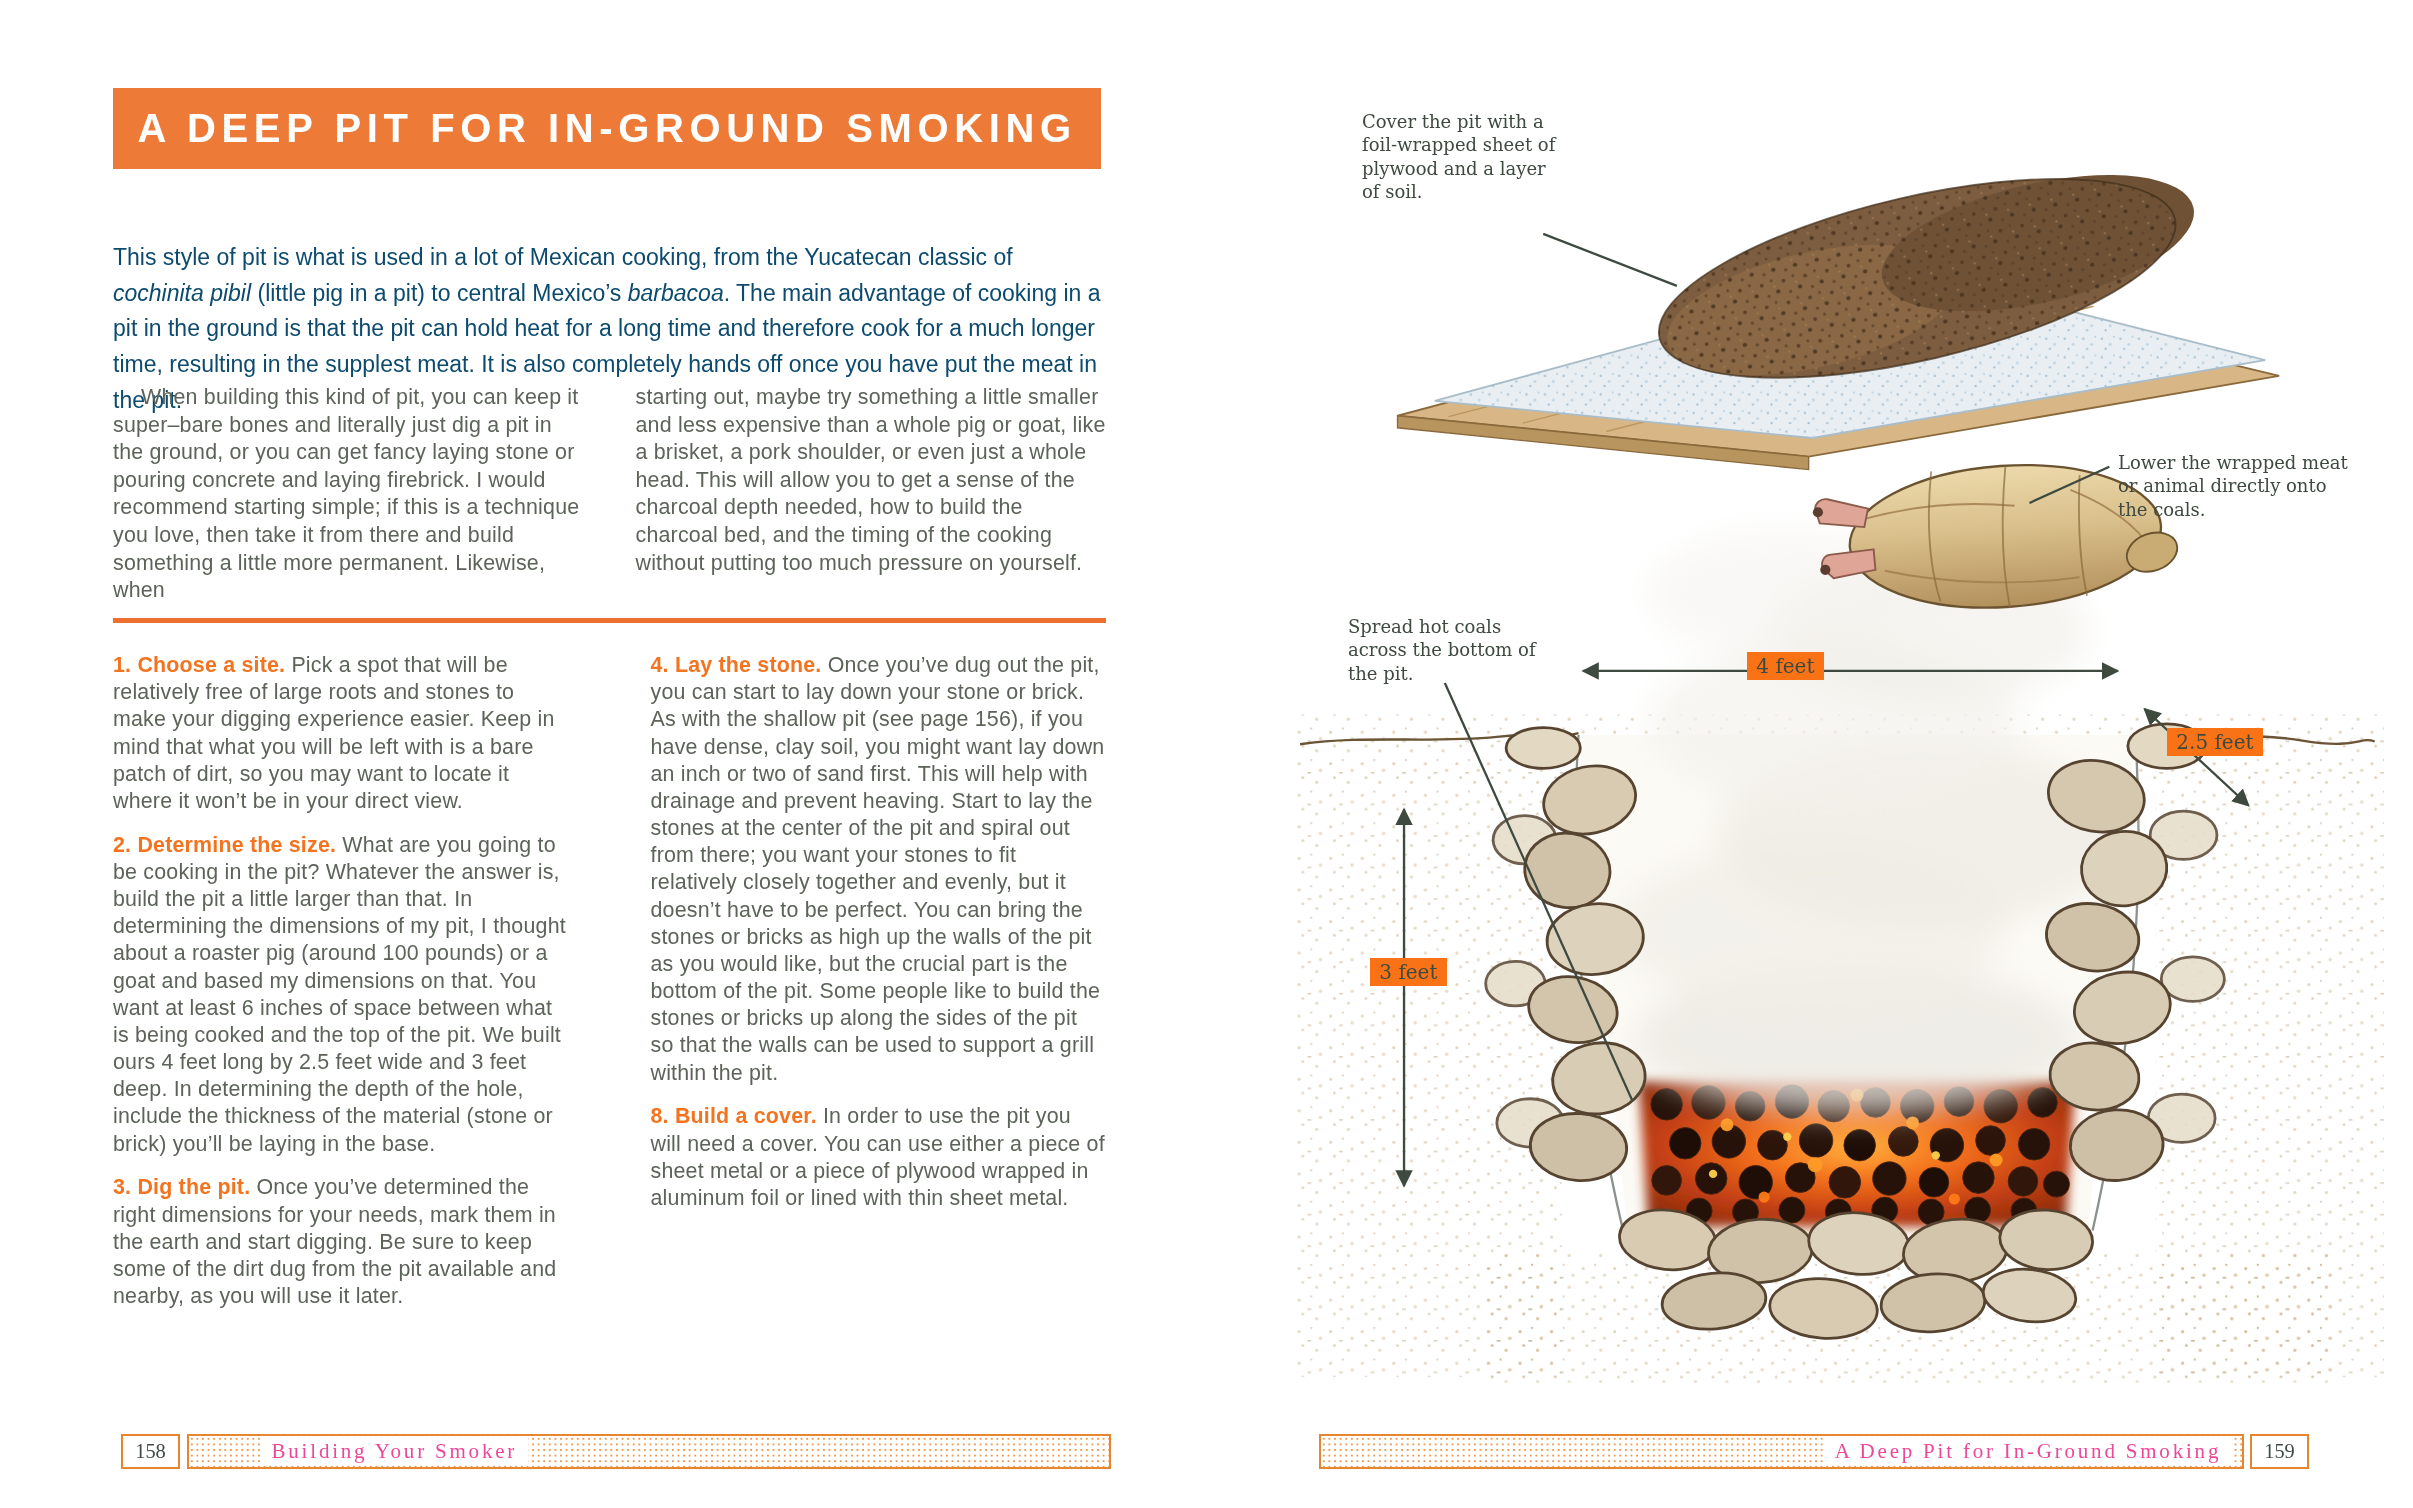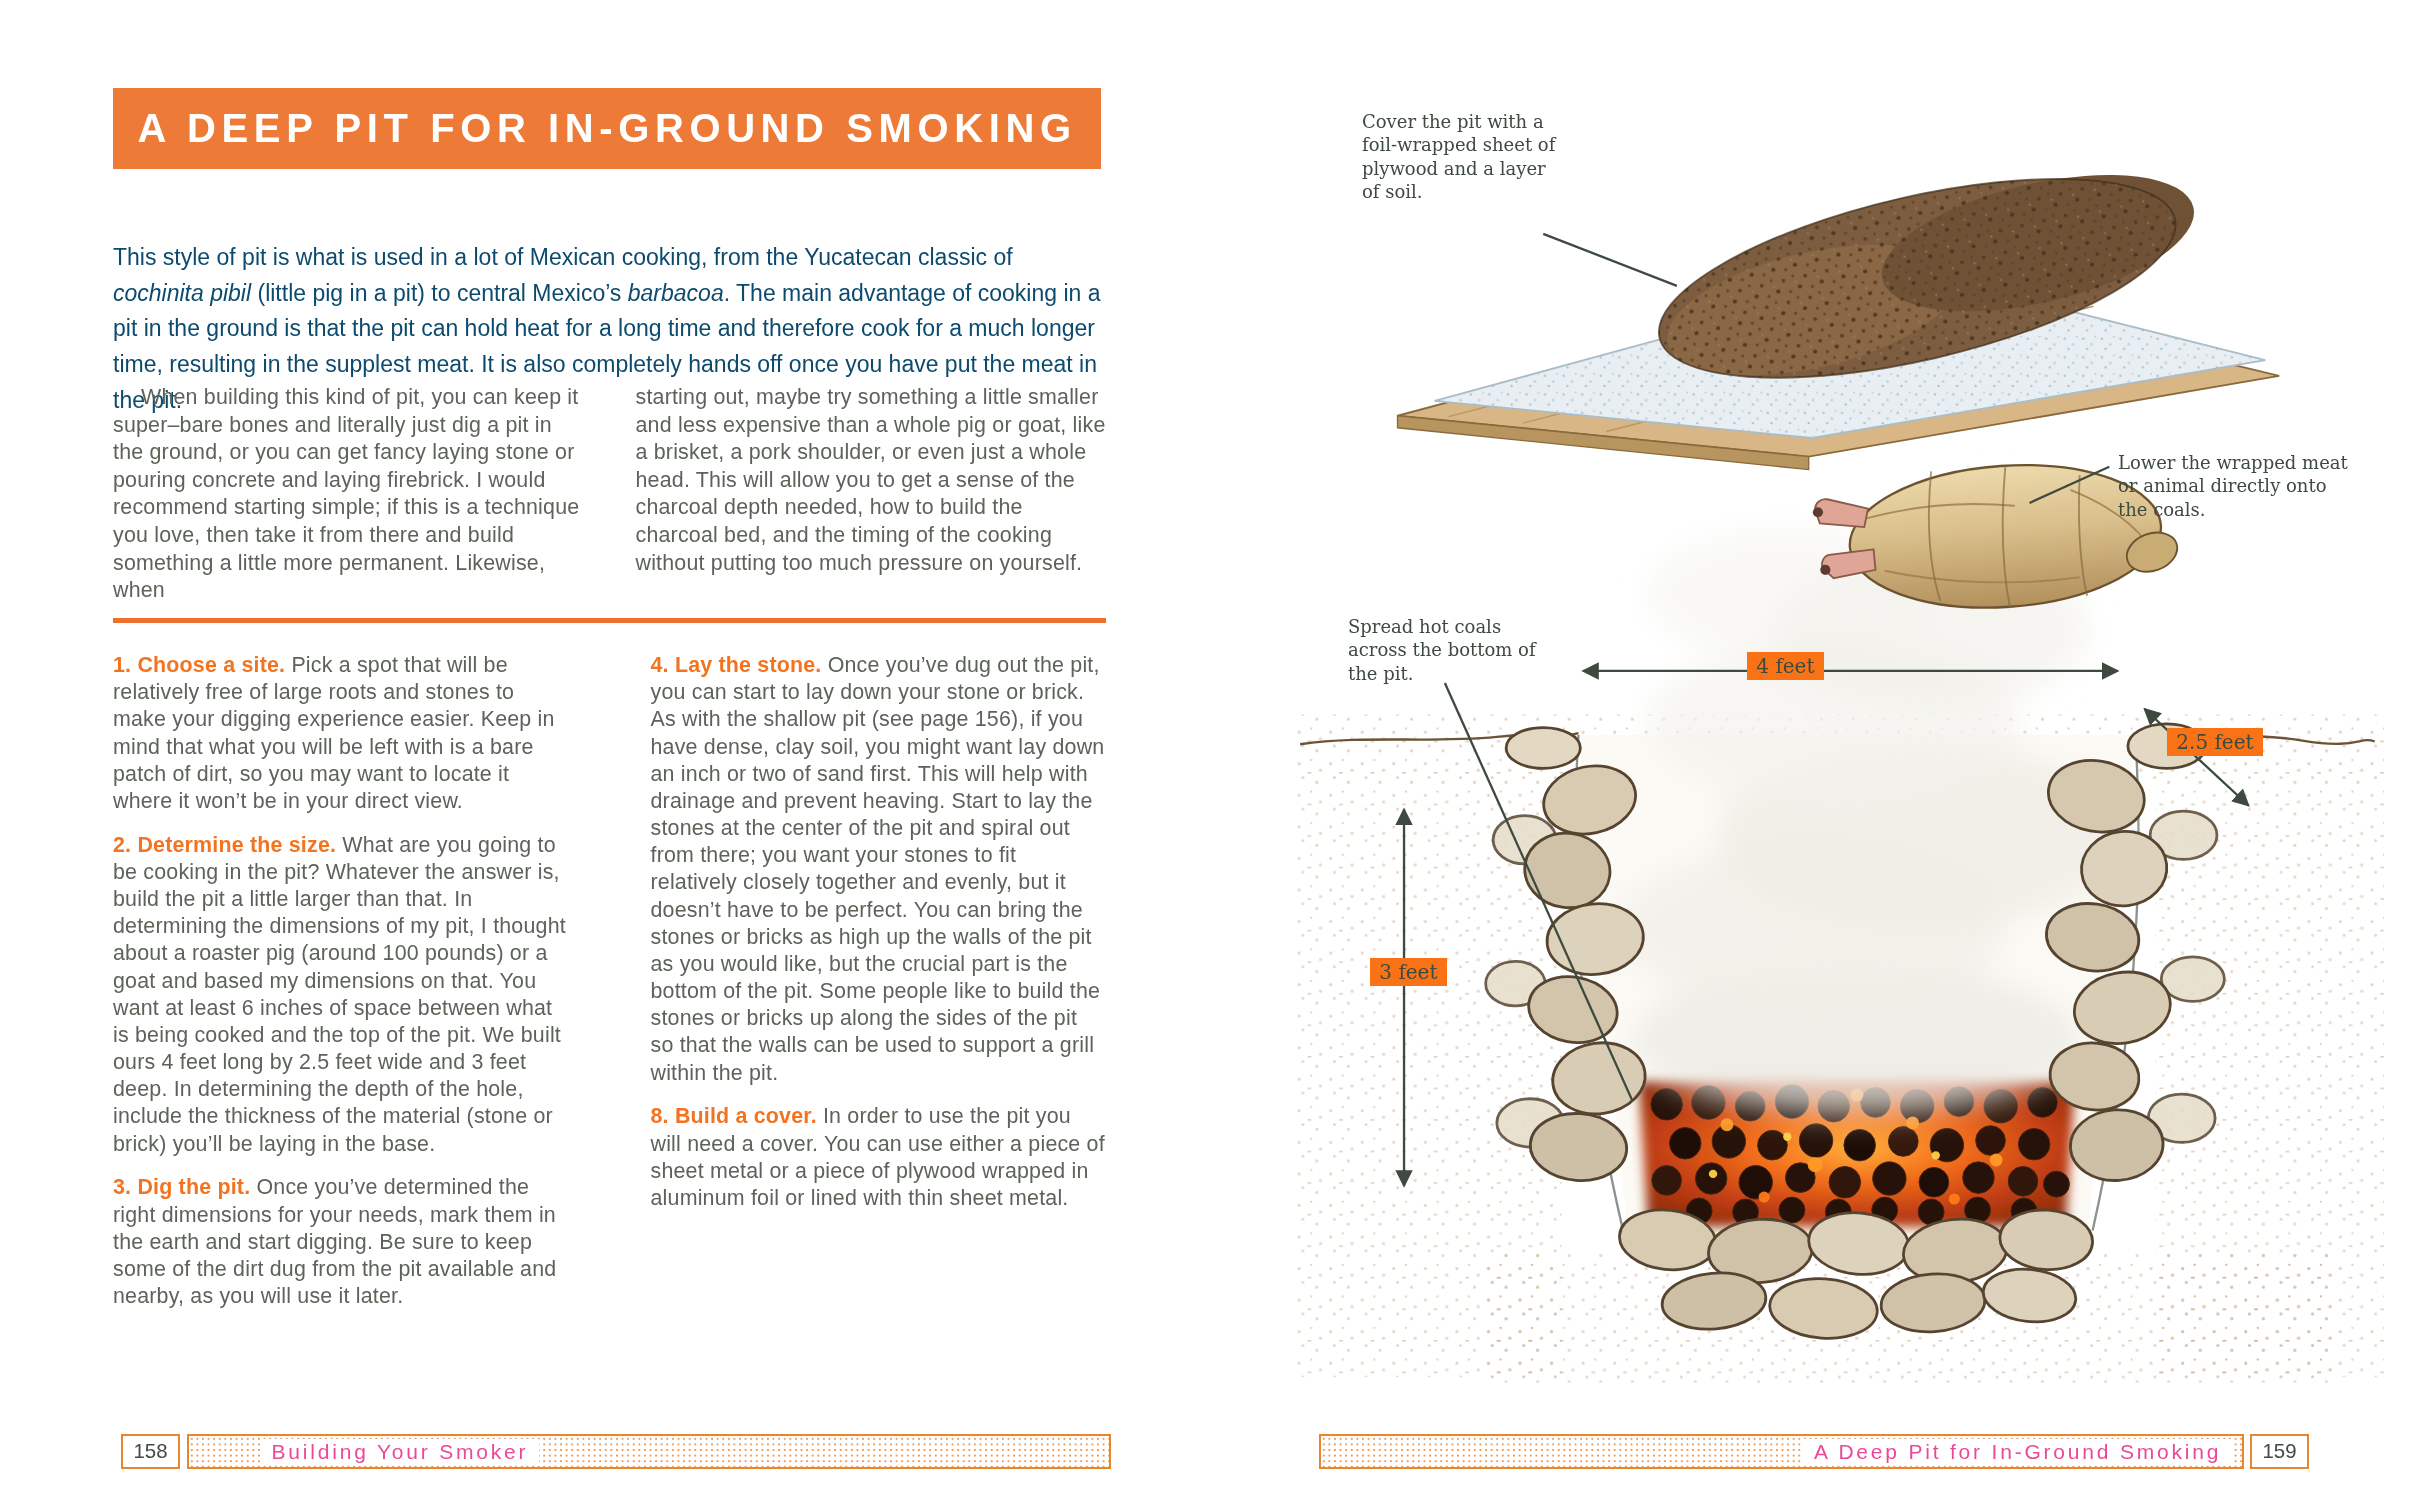--- a/index.html
+++ b/index.html
@@ -17,21 +17,21 @@
   .cols{left:113px;top:384px;width:993px;display:flex;gap:52px;}
   .cols .col{flex:1;font-size:21.4px;line-height:1.29;color:#5C6359;letter-spacing:0.2px;}
   .col .indent{text-indent:28px;display:block;}
   .rule{left:113px;top:618px;width:993px;height:4.6px;background:#EE7030;}
   .steps{left:113px;top:652px;width:993px;display:flex;gap:82px;}
   .steps .col{flex:1;font-size:21.4px;line-height:1.27;color:#5C6359;letter-spacing:0.2px;}
   .step{margin:0 0 16.7px 0;}
   .step b{color:#F3731F;font-weight:bold;}
 
   
-  .footer{top:1434px;height:35px;display:flex;gap:6.5px;font-family:Liberation Sans, sans-serif;padding-left:8px;}
+  .footer{top:1434px;height:35px;display:flex;gap:6.5px;font-family:Liberation Serif, serif;padding-left:8px;}
   .footer-left{left:113px;width:990px;}
   .footer-right{left:1311px;width:990px;}
   .pageno{width:59px;border:2.3px solid #E8862F;background:#fff;display:flex;align-items:center;
           justify-content:center;font-size:20.4px;color:#3F4B44;box-sizing:border-box;}
   .strip{flex:1;border:2.3px solid #E8862F;box-sizing:border-box;display:flex;align-items:center;
          background-color:#fff;
          background-image:radial-gradient(circle,#F09A52 1.1px,rgba(255,255,255,0) 1.4px);
          background-size:5.6px 5.6px;}
   .strip span{background:#fff;padding:0.9px 11px;font-size:21px;letter-spacing:2.8px;color:#ec4899;
               white-space:nowrap;}

